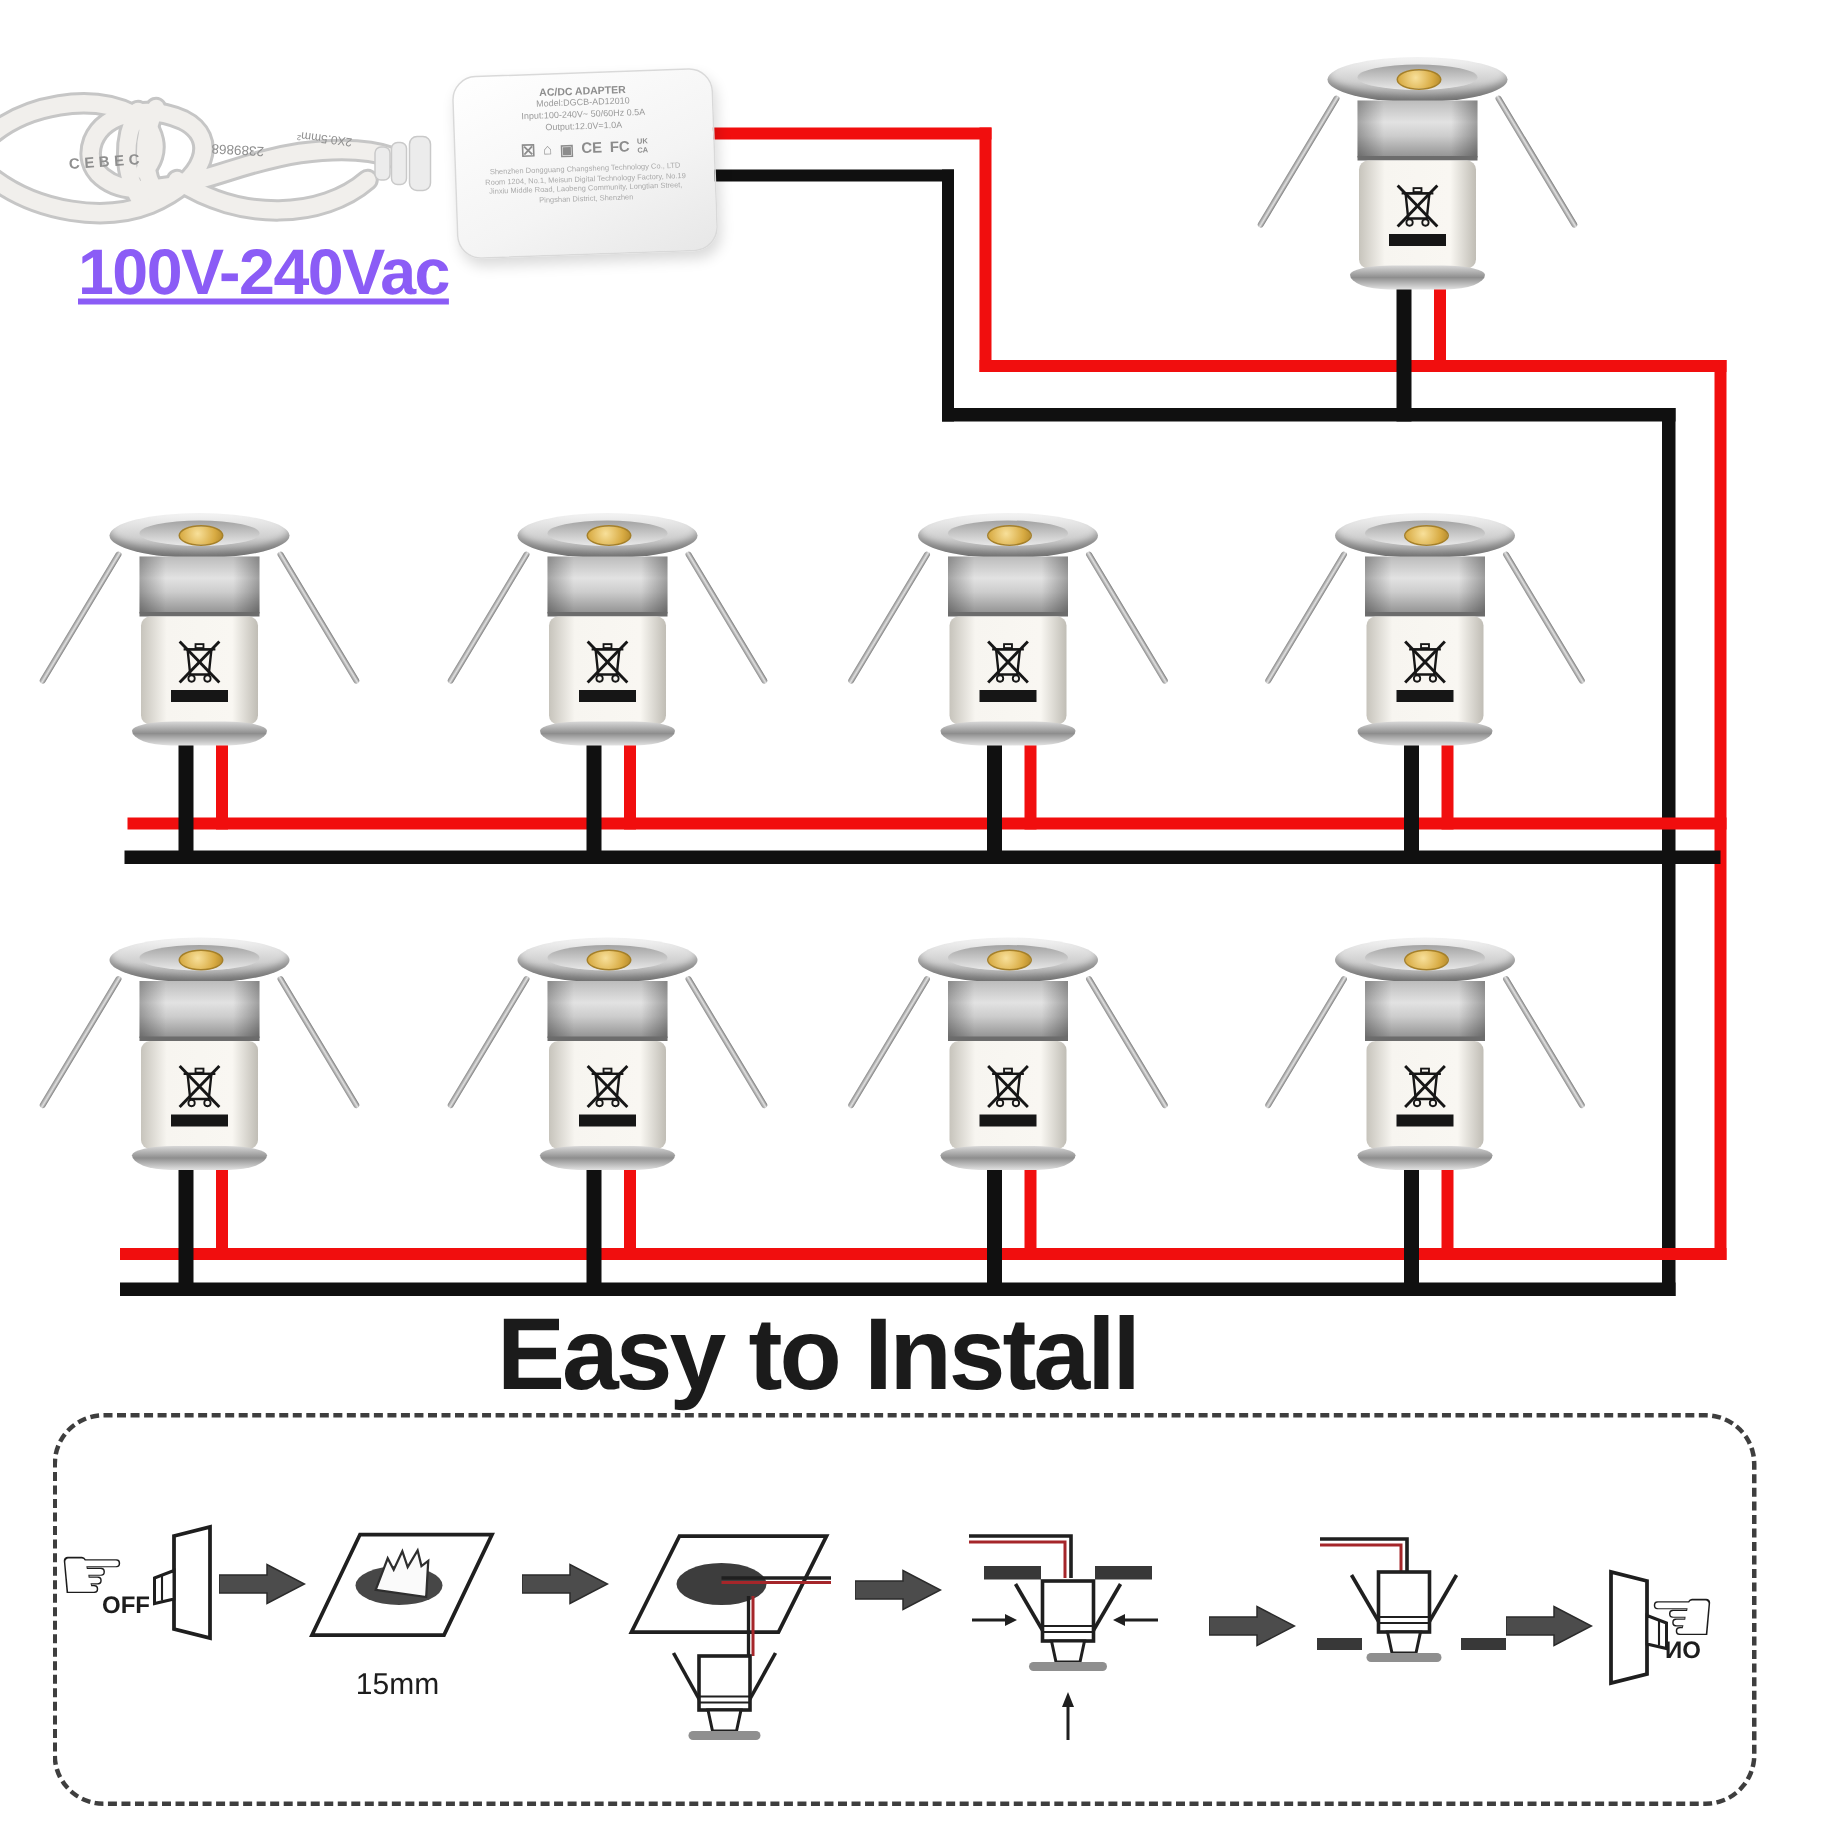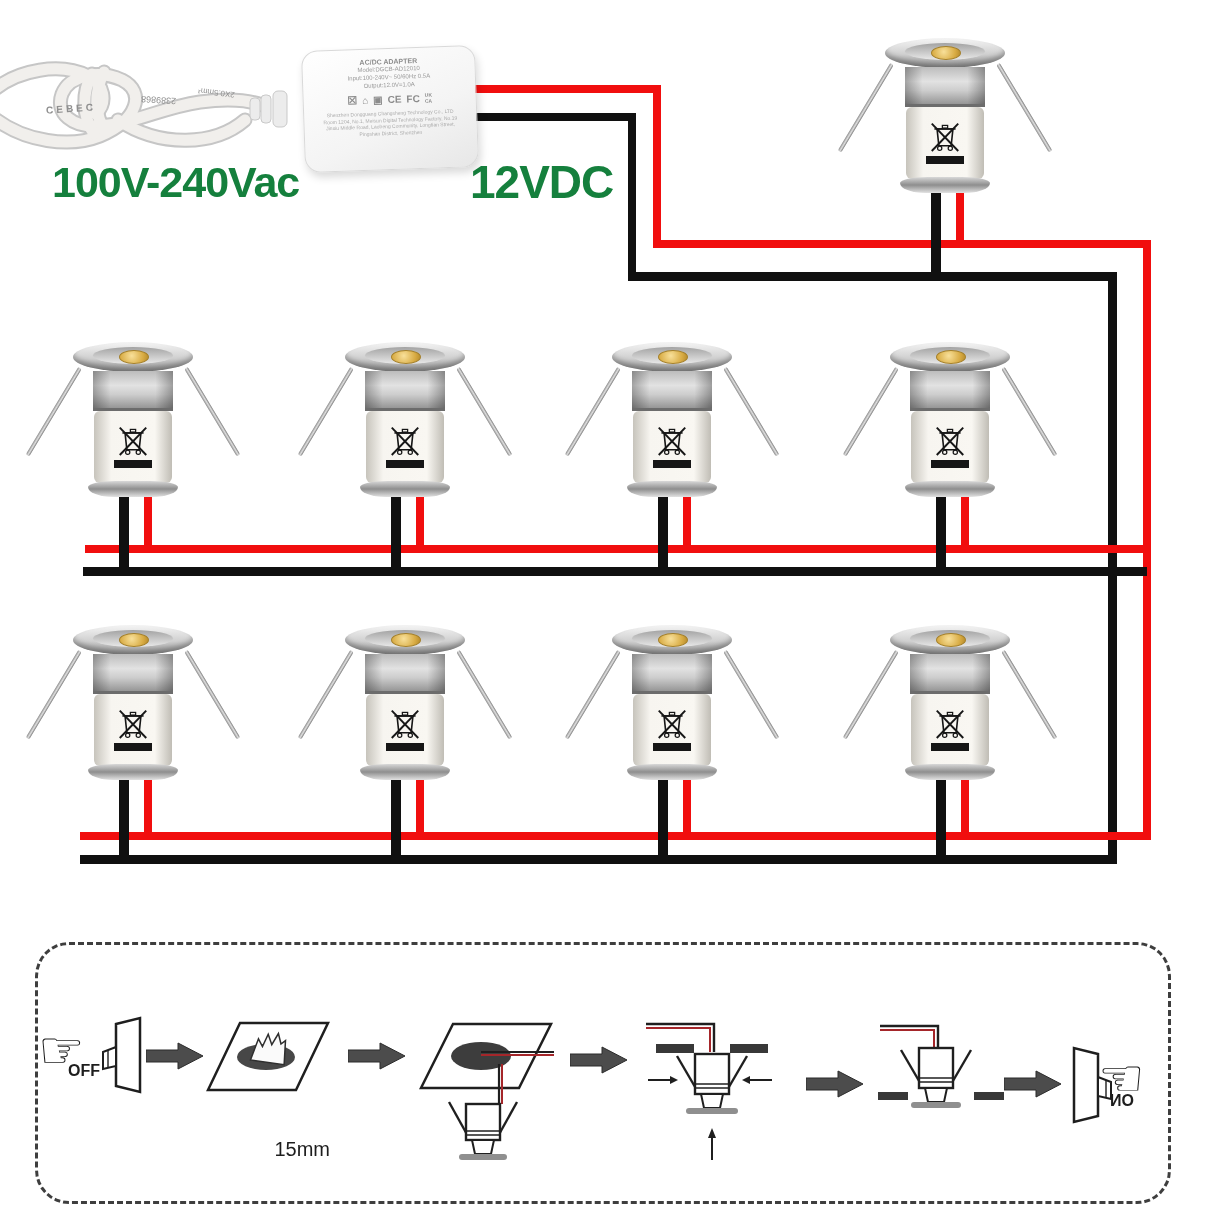--- a/index.html
+++ b/index.html
@@ -3,21 +3,21 @@
 <meta charset="utf-8">
 <style>
   html,body{margin:0;padding:0;background:#fff;}
   #page{position:relative;width:1214px;height:1214px;background:#fff;overflow:hidden;
         font-family:"Liberation Sans",sans-serif;color:#1a1a1a;}
   
   .wr{position:absolute;background:var(--wire-red,#f10e0e);z-index:2;}
   .wb{position:absolute;background:var(--wire-black,#101010);z-index:2;}
   .bus{z-index:3;}
   
-  .volt-label{position:absolute;font-weight:bold;color:#15803d;letter-spacing:-1px;white-space:nowrap;}
+  .volt-label{position:absolute;font-weight:bold;color:#8b5cf6;letter-spacing:-1px;white-space:nowrap;text-decoration:underline;}
   #label-input{left:52px;top:158px;font-size:43px;}
   #label-output{left:470px;top:155px;font-size:46px;}
   #heading{position:absolute;left:260px;top:864px;width:570px;text-align:center;
            font-size:68px;font-weight:bold;letter-spacing:-2px;color:#1b1b1b;}
   
   #adapter{position:absolute;left:303px;top:48px;width:172px;height:120px;border-radius:16px;
            background:linear-gradient(155deg,#ffffff 0%,#f4f4f4 60%,#e7e7e7 100%);
            border:1px solid #d9d9d9;box-shadow:2px 5px 9px rgba(0,0,0,.15);
            transform:rotate(-2deg);z-index:4;text-align:center;}
   #adapter .l1{margin-top:9px;font-size:7px;font-weight:bold;color:#8d8d8d;}
@@ -59,21 +59,21 @@
   .light .bar{width:38px;height:8px;background:#161616;margin:2px auto 0;}
   .light .base{position:absolute;left:40px;top:139px;width:90px;height:16px;
                background:linear-gradient(180deg,#d8d8d8,#8e8e8e 50%,#e2e2e2);
                border-radius:50% 50% 46% 46% / 62% 62% 100% 100%;}
   
   #install-box{position:absolute;left:35px;top:942px;width:1130px;height:256px;
                border:3px dashed #3e3e3e;border-radius:34px;z-index:1;}
   .step{position:absolute;z-index:2;}
   .hand{position:absolute;font-size:52px;color:#1d1d1d;line-height:1;z-index:3;}
   .step-label{position:absolute;font-weight:bold;color:#1d1d1d;font-size:16px;z-index:3;}
-  #label-hole{font-weight:normal;font-size:20px;width:130px;text-align:right;margin-top:26px;}
+  #label-hole{font-weight:normal;font-size:20px;width:130px;text-align:center;}
   svg{display:block;}
 </style>
 </head>
 <body>
 
 <div id="page">
 
   <svg id="cable" style="position:absolute;left:0;top:50px;z-index:1;" width="312" height="130" viewBox="0 0 312 130">
     <g fill="none" stroke="#c6c6c6" stroke-width="15" stroke-linecap="round">
       <path d="M -6,68 C 25,92 70,98 100,86 C 138,70 146,42 122,30 C 100,20 70,24 62,44 C 55,63 72,78 100,76 C 140,72 160,58 200,52 C 230,48 248,50 262,55"></path>
@@ -116,21 +116,20 @@
     </div>
     <div class="addr">
       <div>Shenzhen Dongguang Changsheng Technology Co., LTD</div>
       <div>Room 1204, No.1, Meisun Digital Technology Factory, No.19</div>
       <div>Jinxiu Middle Road, Laobeng Community, Longtian Street,</div>
       <div>Pingshan District, Shenzhen</div>
     </div>
   </div>
 
   <div class="volt-label" id="label-input">100V-240Vac</div>
-  <div class="volt-label" id="label-output">12VDC</div>
 
   <div class="wr" style="left:472px;top:85px;width:189px;height:8px;"></div>
   <div class="wr" style="left:653px;top:85px;width:8px;height:163px;"></div>
   <div class="wr" style="left:653px;top:240px;width:498px;height:8px;"></div>
   <div class="wr" style="left:1143px;top:240px;width:8px;height:600px;"></div>
   <div class="wb" style="left:472px;top:113px;width:164px;height:8px;"></div>
   <div class="wb" style="left:628px;top:113px;width:8px;height:168px;"></div>
   <div class="wb" style="left:628px;top:272px;width:489px;height:9px;"></div>
   <div class="wb" style="left:1108px;top:272px;width:9px;height:592px;"></div>
   <div class="wr bus" style="left:85px;top:545px;width:1066px;height:8px;"></div>
@@ -367,20 +366,21 @@
         <circle cx="23" cy="34" r="2.4" fill="none" stroke="#161616" stroke-width="1.4"></circle>
         <line x1="2" y1="6" x2="32" y2="37" stroke="#161616" stroke-width="2.2"></line>
         <line x1="32" y1="6" x2="2" y2="37" stroke="#161616" stroke-width="2.2"></line>
       </svg>
       <div class="bar"></div>
     </div>
     <div class="base"></div>
   </div>
 </div>
 
+  <div id="heading">Easy to Install</div>
 
   <div id="install-box"></div>
 
   <div class="hand" style="left:38px;top:1024px;">☞</div>
   <svg class="step" style="left:100px;top:1016px;" width="42" height="78" viewBox="-12 0 42 78">
     <polygon points="4,8 28,2 28,76 4,70" fill="#fff" stroke="#1e1e1e" stroke-width="2.5"></polygon>
     <polygon points="-9,36 4,31 4,50 -9,53" fill="#fff" stroke="#1e1e1e" stroke-width="2"></polygon>
     <line x1="-4" y1="34" x2="-4" y2="51" stroke="#1e1e1e" stroke-width="1.4"></line>
   </svg>
   <div class="step-label" style="left:68px;top:1062px;">OFF</div>

